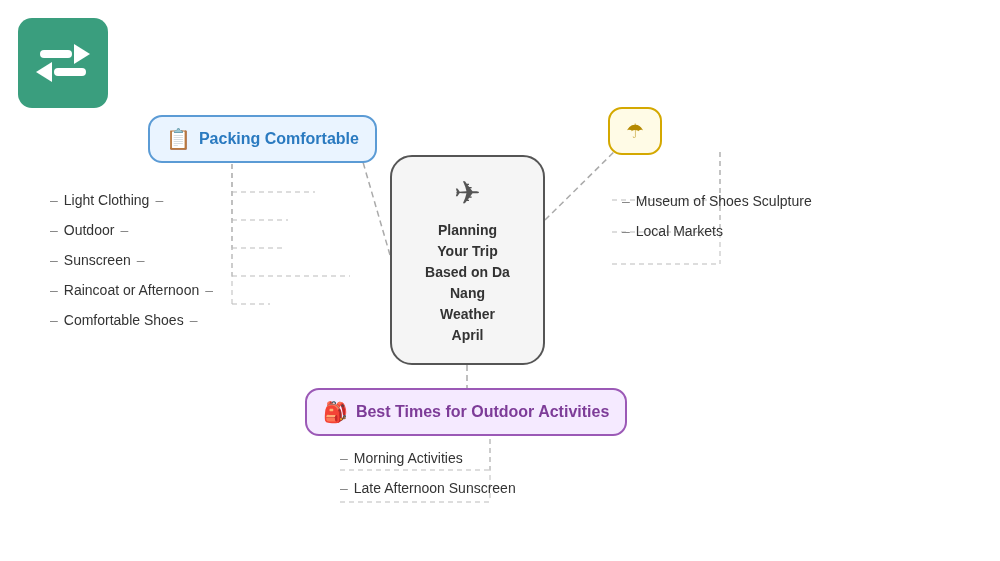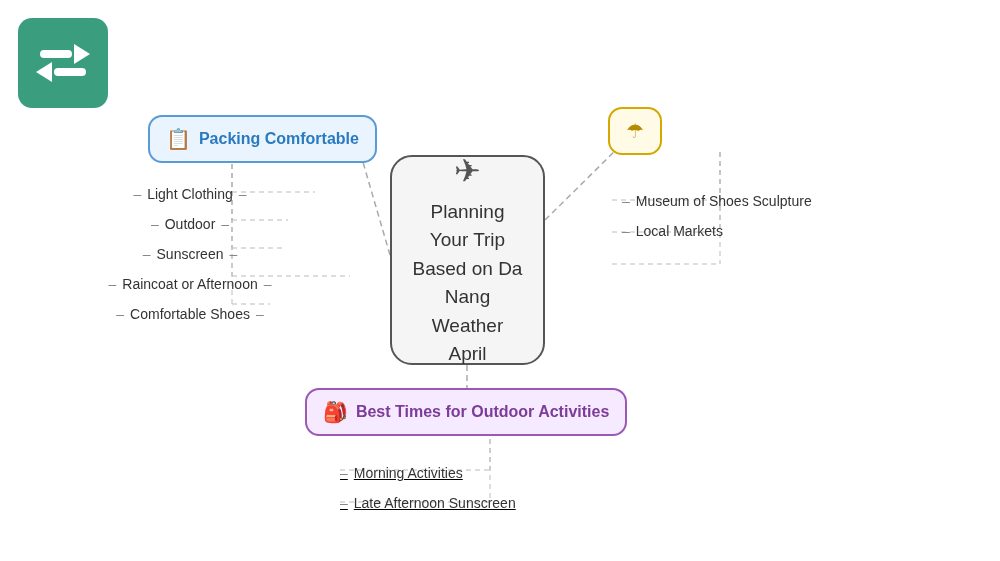--- a/index.html
+++ b/index.html
@@ -46,24 +46,24 @@
       justify-content: center;
       text-align: center;
       padding: 12px;
     }
     .center-node .center-icon {
       font-size: 32px;
       margin-bottom: 8px;
       color: #555;
     }
     .center-node .center-text {
-      font-size: 19px;
+      font-size: 14px;
       color: #333;
       line-height: 1.5;
-      font-weight: 400;
+      font-weight: 700;
     }
 
     
     .branch-node {
       position: absolute;
       border-radius: 14px;
       padding: 10px 16px;
       display: flex;
       align-items: center;
       gap: 8px;
@@ -190,21 +190,21 @@
 <div class="center-node">
   <div class="center-icon">✈</div>
   <div class="center-text">Planning<br>Your Trip<br>Based on Da<br>Nang<br>Weather<br>April</div>
 </div>
 
 <div class="branch-node node-packing">
   <span class="node-icon">📋</span>
   <span class="node-label">Packing Comfortable</span>
 </div>
 
-<div class="sub-items" style="top:186px; left:50px; align-items:center; width:280px;">
+<div class="sub-items" style="top:192px; left:50px; align-items:flex-start; width:280px;">
   <div class="sub-item" style="justify-content:flex-end;">
     <span>Light Clothing</span>
     <span style="color:#888">–</span>
   </div>
   <div class="sub-item" style="justify-content:flex-end; margin-top:10px;">
     <span>Outdoor</span>
     <span style="color:#888">–</span>
   </div>
   <div class="sub-item" style="justify-content:flex-end; margin-top:10px;">
     <span>Sunscreen</span>
@@ -231,20 +231,20 @@
   <div class="sub-item" style="margin-top:10px;">
     <span>Local Markets</span>
   </div>
 </div>
 
 <div class="branch-node node-outdoor">
   <span class="node-icon">🎒</span>
   <span class="node-label">Best Times for Outdoor Activities</span>
 </div>
 
-<div class="sub-items" style="top:457px; left:340px;text-decoration:underline;">
+<div class="sub-items" style="top:442px; left:340px;">
   <div class="sub-item" style="margin-top:8px;">
     <span>Morning Activities</span>
   </div>
   <div class="sub-item" style="margin-top:10px;">
     <span>Late Afternoon Sunscreen</span>
   </div>
 </div>
 
 </body></html>

